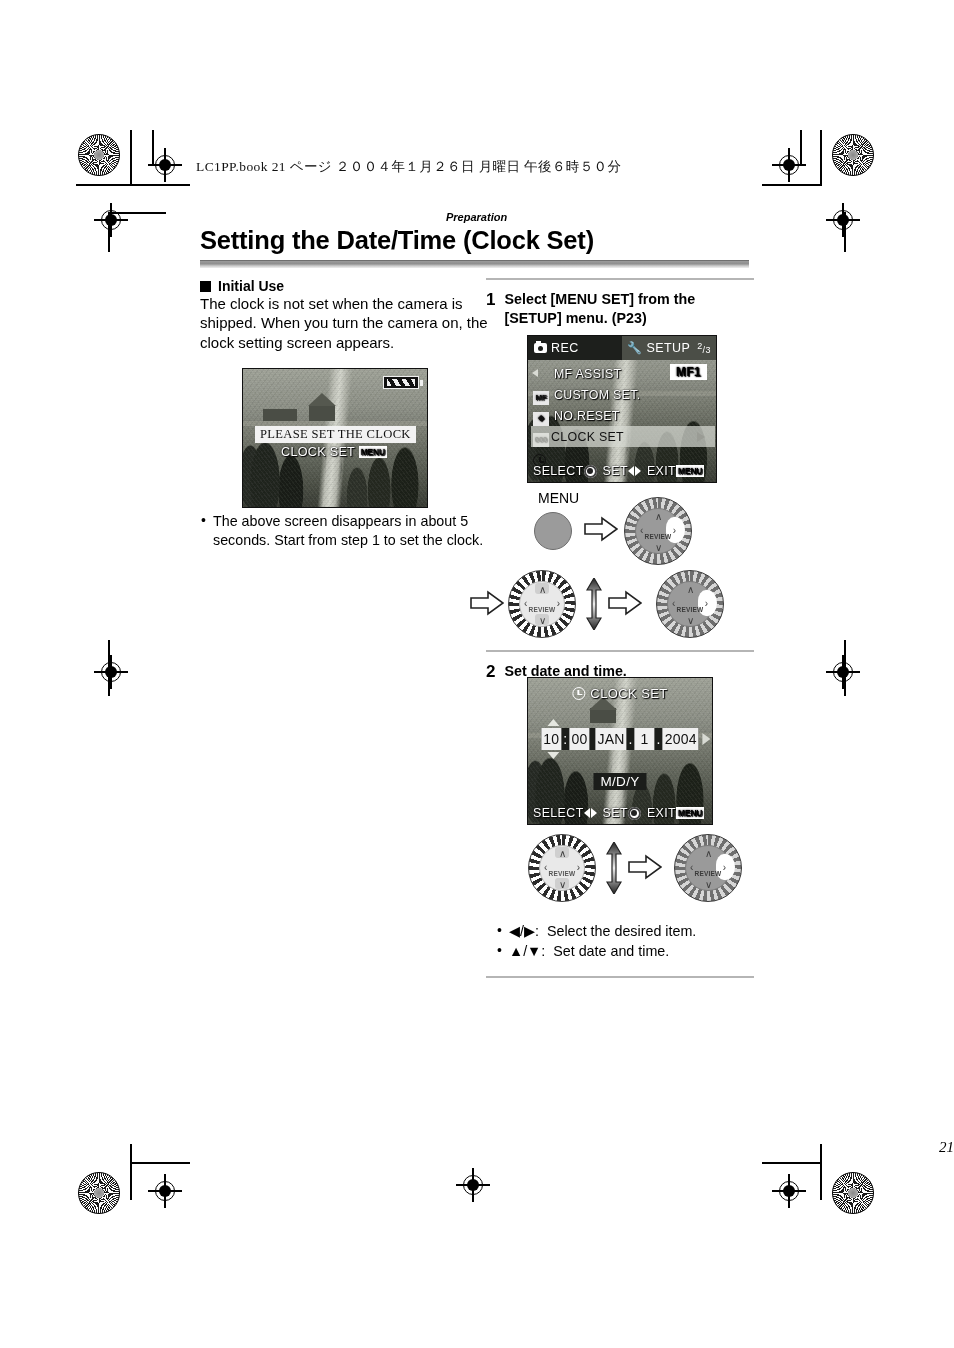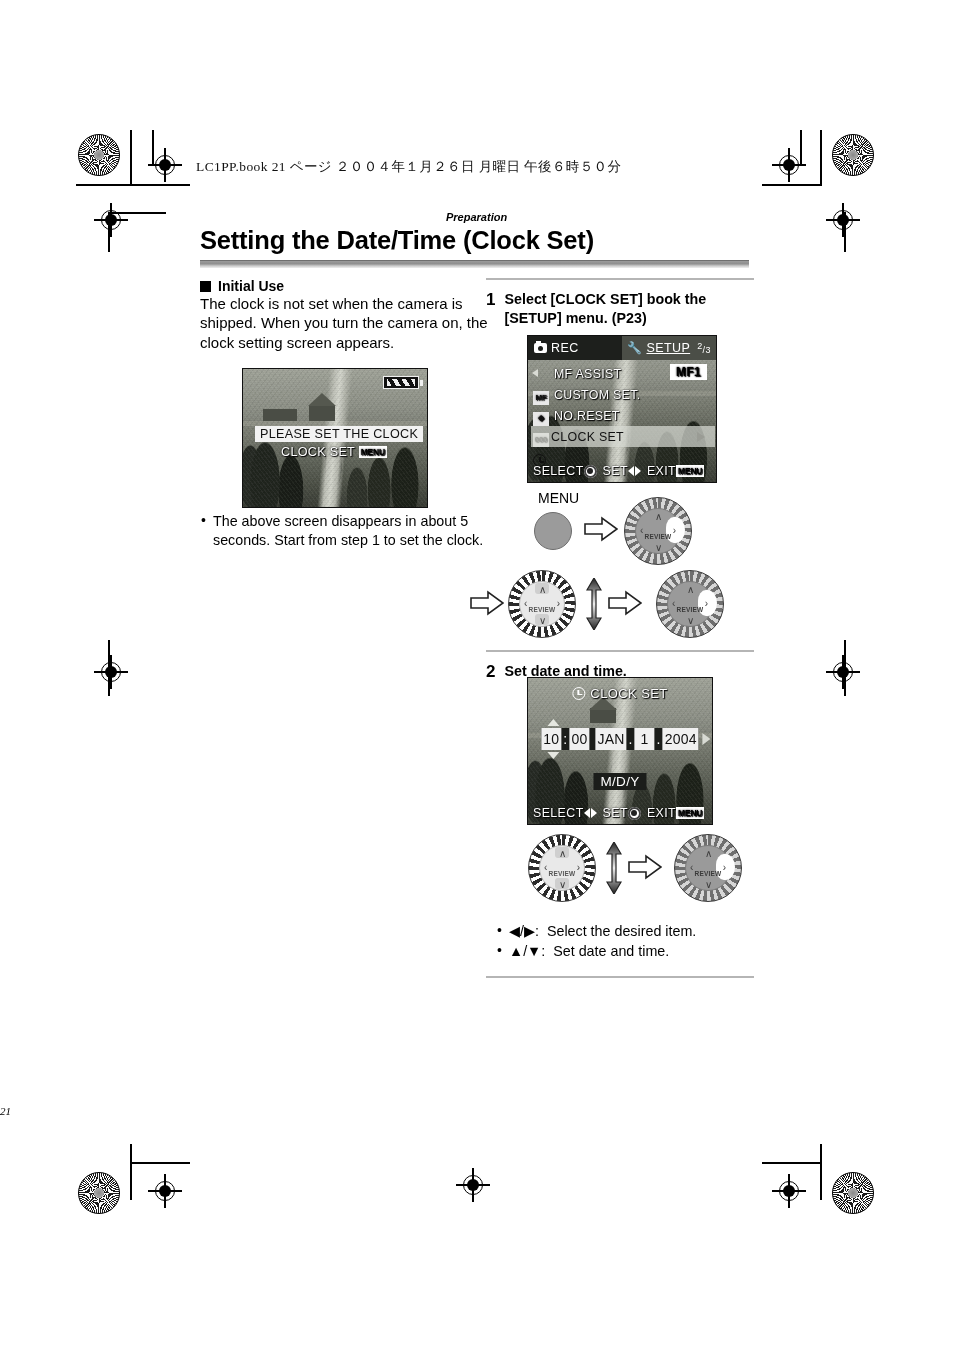--- a/index.html
+++ b/index.html
@@ -173,21 +173,21 @@
   .tabbar {
     position:absolute; left:0; top:0; width:100%; height:24px;
     display:flex; align-items:stretch;
   }
   .tab {
     display:flex; align-items:center; gap:4px; padding:0 6px;
     color:#fff; font-size:12.5px; letter-spacing:.4px;
   }
   .tab.rec  { background:#1d1f1c; width:50%; }
   .tab.setup{ background:#4b4e47; width:50%; justify-content:center; position:relative; }
-  .tab.setup .uline { text-decoration:underline; }
+  .tab.setup .uline { }
   .frac { font-size:9px; margin-left:3px; }
   .frac sup { font-size:9px; }
   .cam-ic {
     width:13px; height:10px; background:#fff; border-radius:2px; position:relative;
   }
   .cam-ic::before {
     content:""; position:absolute; left:4px; top:2.5px; width:5px; height:5px;
     border-radius:50%; background:#1d1f1c;
   }
   .cam-ic::after {
@@ -336,22 +336,22 @@
   .dial .ar.rt { right:16px; top:29px; }
   .dial .pad {
     position:absolute; background:#cfcfcf; border-radius:3px;
   }
   .updown {
     position:absolute; width:16px; height:52px;
   }
 
   
   .pageno {
-    position:absolute; left:0; right:0; top:1105px; text-align:left;
-    font-size:11px; font-style:italic; font-family:"Liberation Serif", serif; color:#000;
+    position:absolute; left:0; right:0; top:1139px; text-align:right;
+    font-size:15px; font-style:italic; font-family:"Liberation Serif", serif; color:#000;
   }
 </style>
 </head>
 <body>
 
 <div id="page">
 
   <div class="reg-star" style="left:78px; top:134px;"></div>
   <div class="reg-star" style="left:832px; top:134px;"></div>
   <div class="reg-star" style="left:78px; top:1172px;"></div>
@@ -447,40 +447,40 @@
     <div class="lcd" id="lcd1">
       <div class="photo"></div>
       <div class="house" style="left:66px; top:36px; width:26px; height:16px;"></div>
       <div class="house roof" style="left:65px; top:24px;"></div>
       <div class="house" style="left:20px; top:40px; width:34px; height:12px;"></div>
 
       <div class="batt">
           <div class="bars"></div>
         </div>
 
-      <div class="ovl-white" style="left:12px; top:57px;">PLEASE SET THE CLOCK</div>
+      <div class="ovl-white" style="left:12px; top:57px;font-family:Liberation Serif, serif;">PLEASE SET THE CLOCK</div>
 
       <div class="ovl-dark" style="left:38px; top:76px;">
         <span>CLOCK SET</span>
         <span class="menu-badge">MENU</span>
       </div>
     </div>
 
     <ul class="bul" style="margin-top:160px;">
       <li>The above screen disappears in about 5 seconds. Start from step 1 to set the clock.</li>
     </ul>
   </div>
 
   <div class="col-right">
 
     <div class="hr-top"></div>
 
     <div class="step">
       <div class="step-num">1</div>
-      <div class="step-txt">Select [CLOCK SET] book the [SETUP] menu. (P23)</div>
+      <div class="step-txt">Select [MENU SET] from the [SETUP] menu. (P23)</div>
     </div>
 
     <div class="lcd" id="lcd2">
       <div class="photo"></div>
 
       <div class="tabbar">
         <div class="tab rec">
           <span class="cam-ic"></span>
           <span>REC</span>
         </div>

